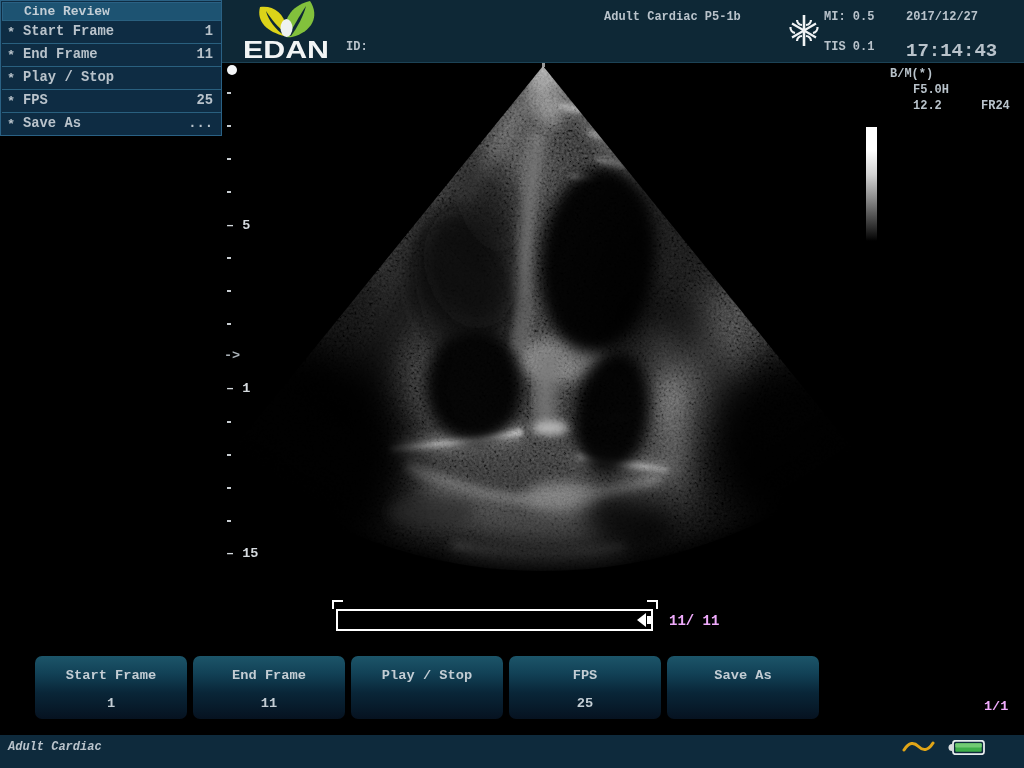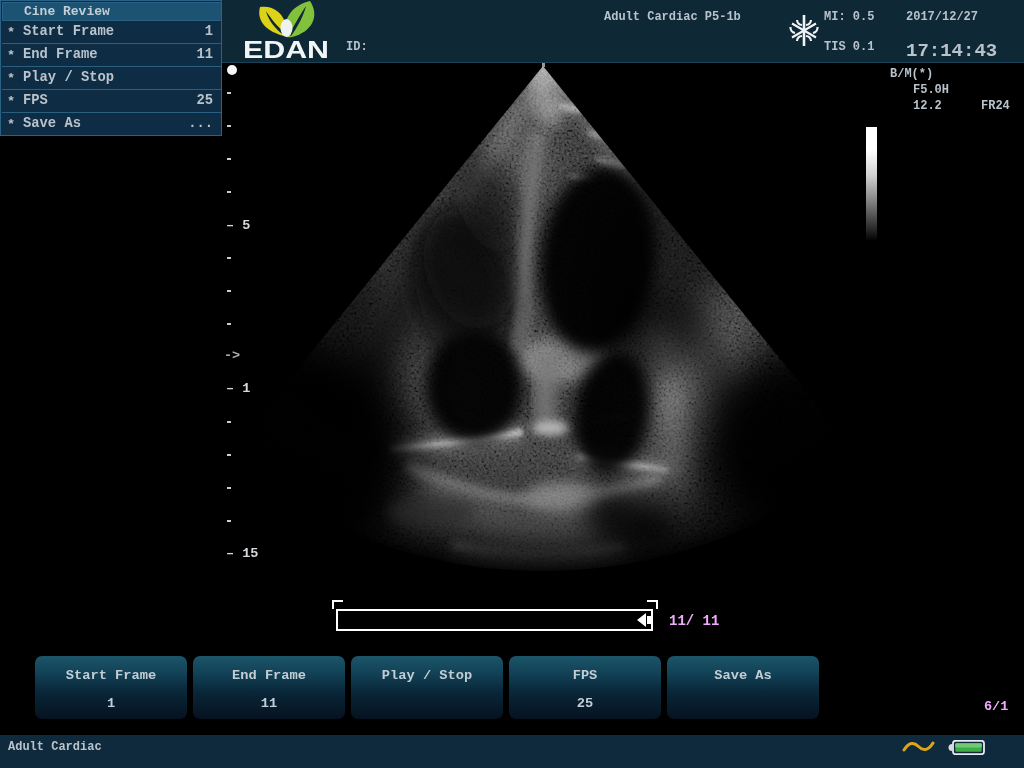--- a/index.html
+++ b/index.html
@@ -249,24 +249,24 @@
 <div class="btn" style="left:351px;">
     <div class="l1">Play / Stop</div>
   </div>
 <div class="btn" style="left:509px;">
     <div class="l1">FPS</div>
     <div class="l2">25</div>
   </div>
 <div class="btn" style="left:667px;">
     <div class="l1">Save As</div>
   </div>
-<div class="abs tw" style="left:984px;top:699px;">6/1</div>
+<div class="abs tw" style="left:984px;top:699px;">1/1</div>
 
 <div class="abs" id="statusbar"></div>
-<div class="abs t" style="left:8px;top:740px;">Adult Cardiac</div>
+<div class="abs t" style="left:8px;top:740px;font-style:italic;">Adult Cardiac</div>
 <svg class="abs" style="left:902px;top:739px;" width="33" height="15" viewBox="0 0 33 15">
   <path d="M2 11 C 7 3, 12 3, 16.5 7.5 C 21 12, 26 12, 31 4" stroke="#e0a517" stroke-width="3" fill="none" stroke-linecap="round"></path>
 </svg>
 <svg class="abs" style="left:947px;top:740px;" width="40" height="15" viewBox="0 0 40 15">
   <path d="M5 4 A 3.5 3.5 0 0 0 5 11 Z" fill="#d8dcde"></path>
   <rect x="6" y="0.8" width="31" height="13.4" rx="2.5" fill="none" stroke="#e8ecee" stroke-width="1.8"></rect>
   <rect x="8.3" y="3.2" width="26.4" height="8.6" rx="1" fill="#3fae4a"></rect>
   <rect x="8.3" y="3.2" width="26.4" height="4.3" rx="1" fill="#72ca74"></rect>
 </svg>
 

